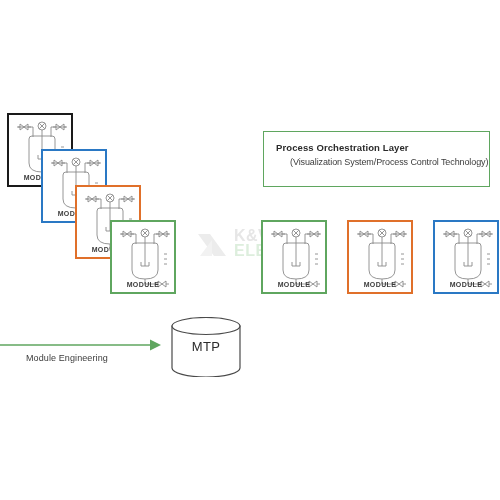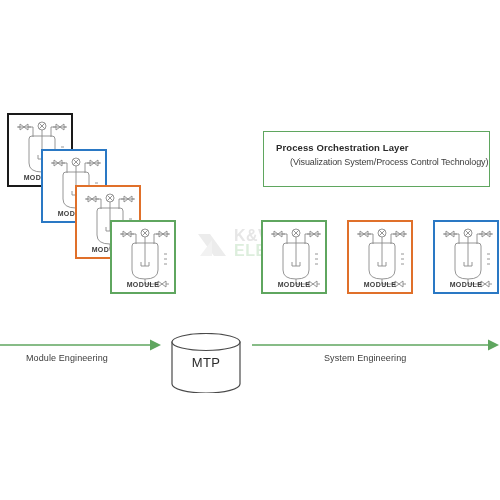--- a/index.html
+++ b/index.html
@@ -76,21 +76,21 @@
     left:12px; top:25px;
     font-size:9px;
     color:#3c3c3c;
     letter-spacing:-0.1px;
     padding-left:14px;
   }
 
   
   .mtp{
     position:absolute;
-    left:170px; top:333px;
+    left:170px; top:317px;
     width:72px; height:60px;
     z-index:4;
   }
   .mtp-label{
     position:absolute;
     left:0; right:0; top:22px;
     text-align:center;
     font-size:13px;
     color:#2b2b2b;
     letter-spacing:0.3px;
@@ -415,21 +415,14 @@
   </div>
 
   <div id="arrow-left" class="arrow-wrap">
     <svg width="162" height="18" viewBox="0 0 162 18">
       <line x1="0" y1="9" x2="150" y2="9" stroke="#5fa65f" stroke-width="1.6"></line>
       <path d="M150 3.5 L161 9 L150 14.5 Z" fill="#5fa65f"></path>
     </svg>
     <div class="arrow-label">Module Engineering</div>
   </div>
 
-  <div id="arrow-right" class="arrow-wrap">
-    <svg width="248" height="18" viewBox="0 0 248 18">
-      <line x1="0" y1="9" x2="236" y2="9" stroke="#5fa65f" stroke-width="1.6"></line>
-      <path d="M236 3.5 L247 9 L236 14.5 Z" fill="#5fa65f"></path>
-    </svg>
-    <div class="arrow-label">System Engineering</div>
-  </div>
 
 </div>
 
 </body></html>

